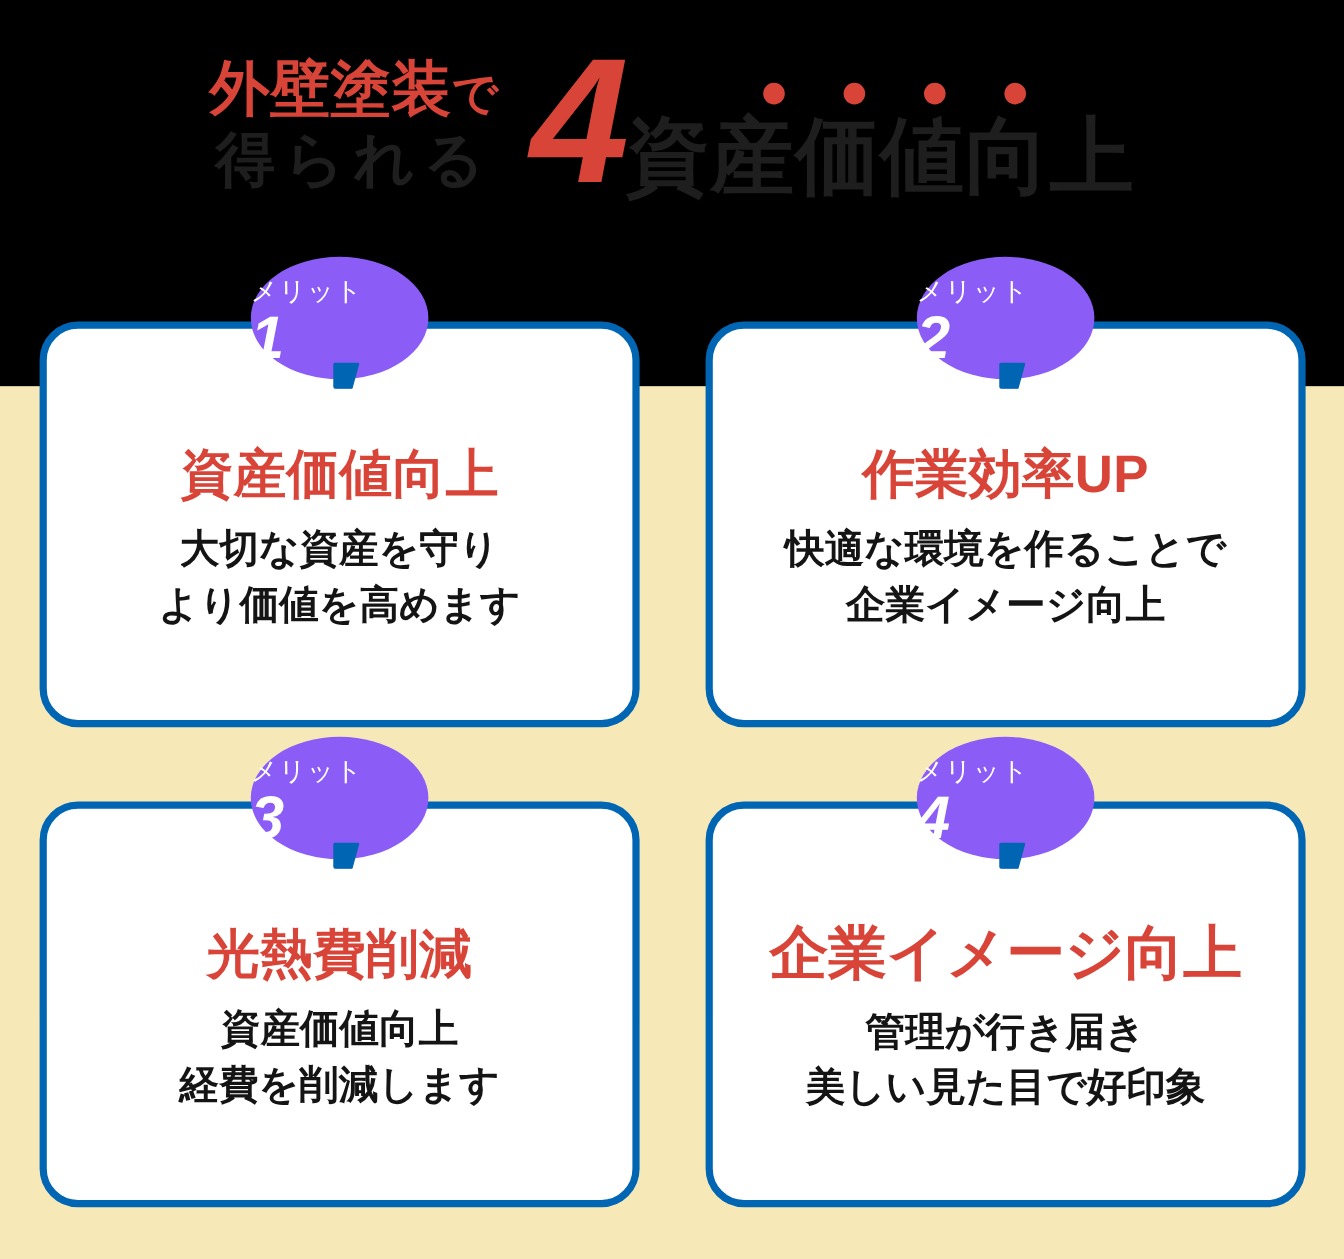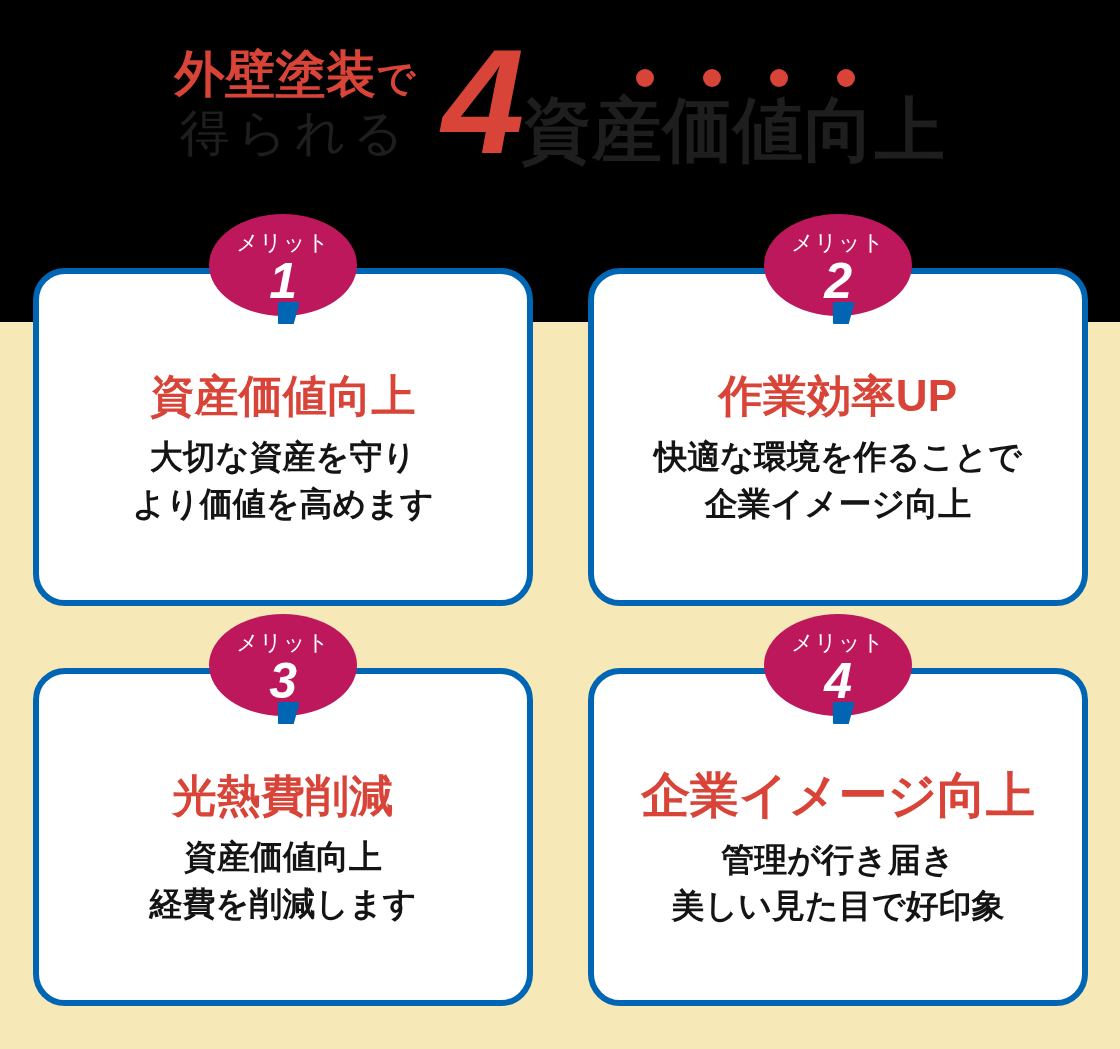--- a/index.html
+++ b/index.html
@@ -40,21 +40,21 @@
     font-size:50px;
     font-weight:700;
     line-height:1.05;
     letter-spacing:0.01em;
     white-space:nowrap;
   }
   .hdr-line1 .small{font-size:38px;}
   .hdr-line2{
     color:#1E1E1E;
     font-size:50px;
-    font-weight:400;
+    font-weight:700;
     line-height:1.1;
     letter-spacing:0.14em;
     white-space:nowrap;
     margin-top:6px;
   }
   .hdr-right{
     display:flex;align-items:flex-end;
     margin-left:26px;padding-bottom:2px;
   }
   .big-num{
@@ -111,24 +111,24 @@
     position:absolute;
     left:50%;
     top:-60px;
     transform:translateX(-50%);
     width:148px;height:116px;
     z-index:9;
   }
   .badge .oval{
     position:absolute;left:0;top:0;
     width:148px;height:102px;
-    background:#be185d;
+    background:#8b5cf6;
     border-radius:50% / 50%;
     display:flex;flex-direction:column;
-    align-items:center;justify-content:center;
+    align-items:flex-start;justify-content:center;
   }
   .badge .tail{
     position:absolute;
     left:50%;bottom:6px;
     transform:translateX(-24%);
     width:0;height:0;
     border-left:16px solid #0066B3;
     border-right:6px solid transparent;
     border-top:22px solid #0066B3;
     border-bottom:0;

